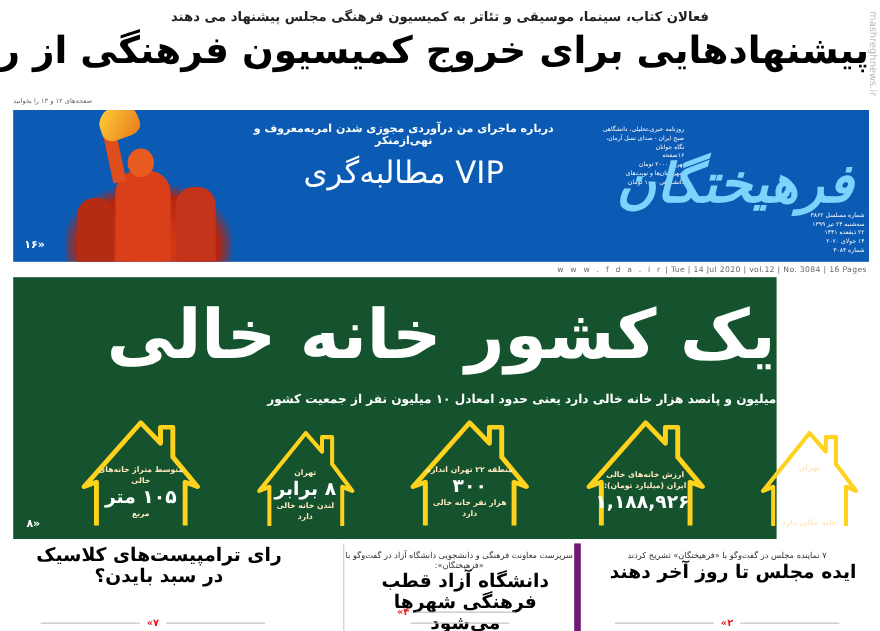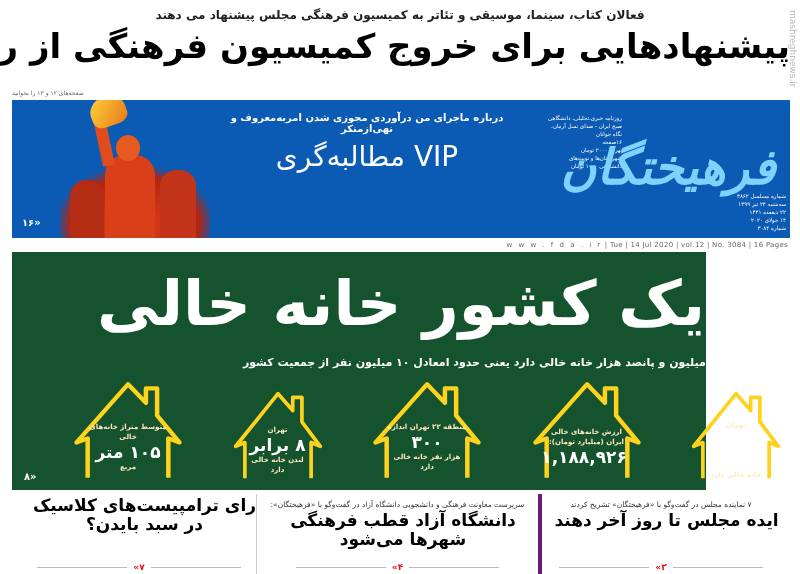--- a/index.html
+++ b/index.html
@@ -53,21 +53,21 @@
   .house svg { position: absolute; left: 0; top: 0; width: 100%; height: 100%; }
   .house .content { position: absolute; left: 14%; right: 14%; top: 36%; bottom: 4%; text-align: center; color: #fff; direction: rtl; font-weight: bold; display:flex; flex-direction:column; justify-content:center; }
   .house .t1 { font-size: 7px; line-height: 10px; color: #ffe9c0; }
   .house .big-num { font-size: 17px; line-height: 20px; color: #fff; }
   .house .t2 { font-size: 7px; line-height: 10px; color: #ffe9c0; }
   .red-ref { position: absolute; left: 12px; bottom: 8px; font-size: 10px; color: #fff; font-weight: bold; }
 
   .bottom { position: absolute; top: 494px; left: 12px; width: 778px; height: 80px; }
   .col { position: absolute; top: 0; height: 80px; text-align: center; direction: rtl; }
   .col.c1 { right: 0; width: 258px; }
-  .col.c2 { right: 248px; width: 286px; border-right: 4px solid #701a75; border-left: 1px solid #ccc; }
+  .col.c2 { right: 262px; width: 216px; border-right: 6px solid #701a75; border-left: 1px solid #ccc; }
   .col.c3 { right: 524px; width: 254px; }
   .col .kick { font-size: 7.5px; color: #333; margin-top: 6px; }
   .col .hl { font-size: 17px; font-weight: bold; color: #000; line-height: 19px; margin-top: 2px; margin-left: 11px; }
   .col .ref { position: absolute; bottom: 2px; left: 0; width: 100%; text-align: center; font-size: 9px; color: #e3191c; font-weight: bold; }
   .col .ref::before, .col .ref::after { content: ""; display: inline-block; width: 90px; height: 1px; background: #bbb; vertical-align: middle; margin: 0 6px; }
 </style>
 </head>
 <body>
 
 <div>

